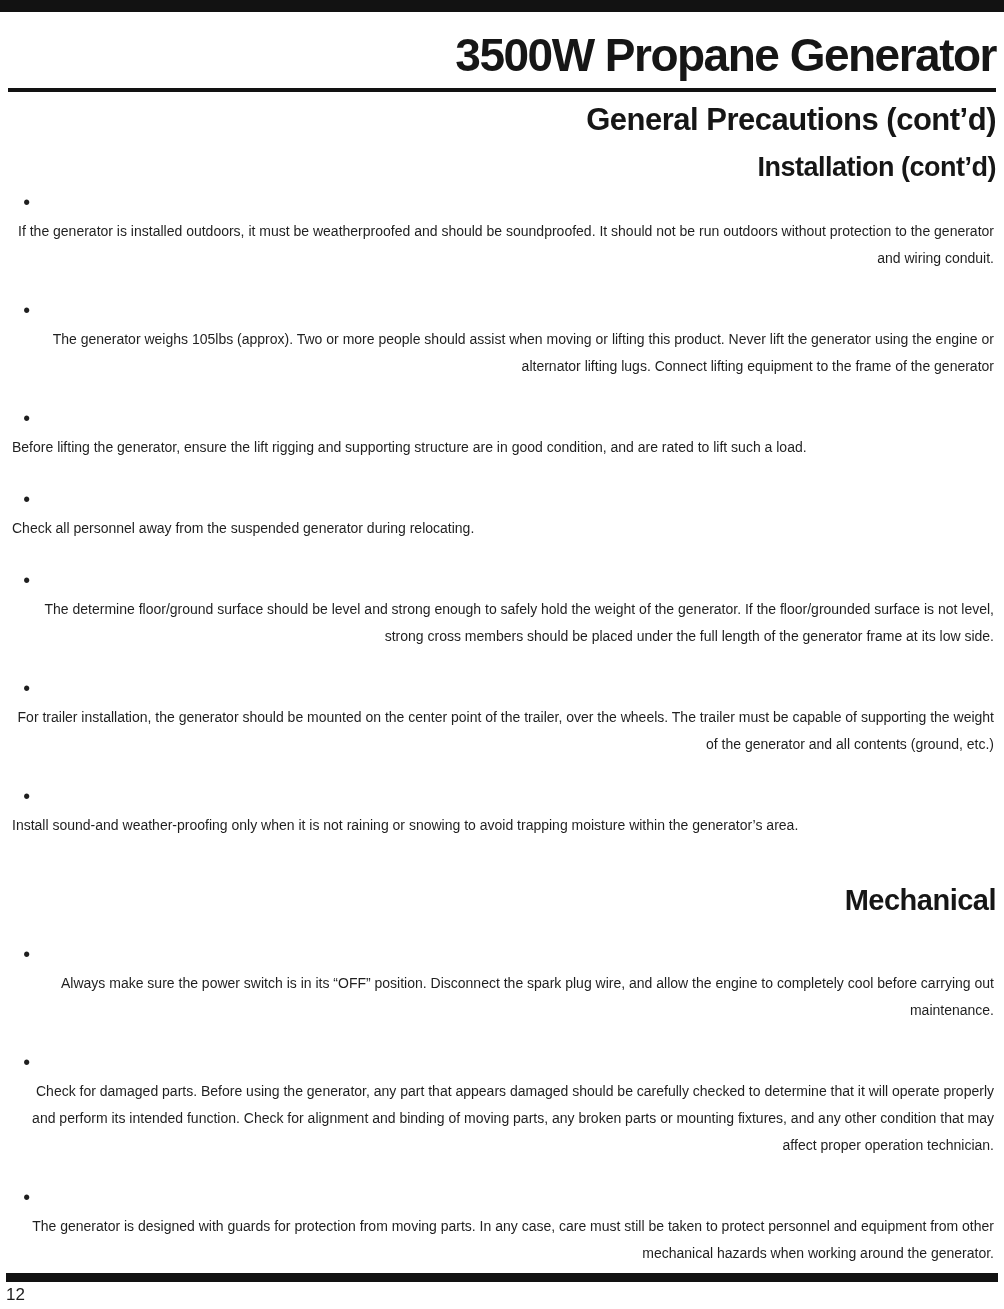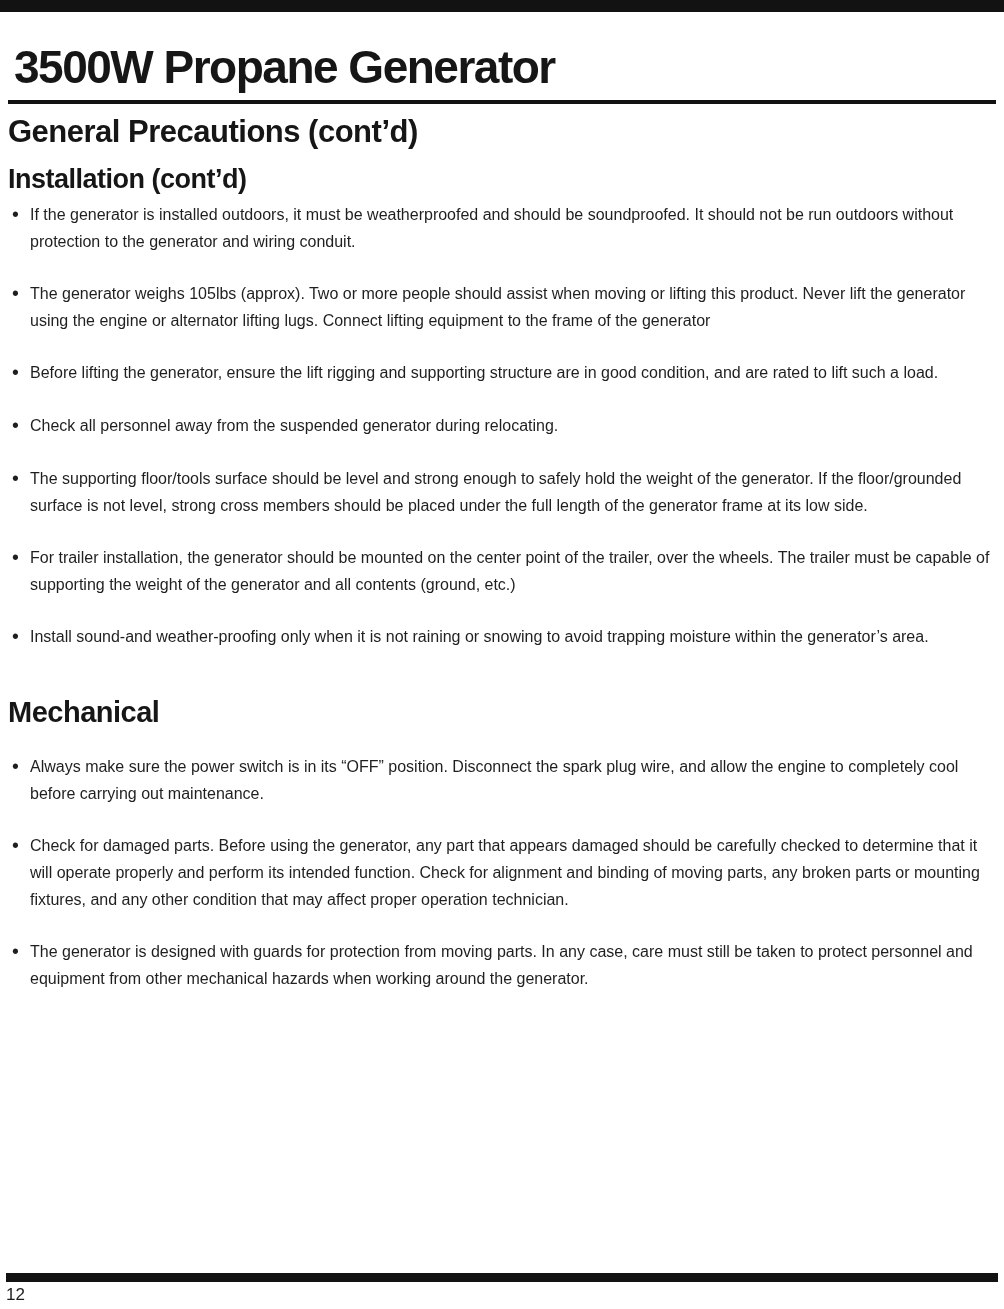--- a/index.html
+++ b/index.html
@@ -12,21 +12,22 @@
     font-family: "Liberation Sans", sans-serif;
     position: relative;
     overflow: hidden;
   }
   .top-bar {
     height: 12px;
     background: #121212;
     width: 100%;
   }
   .content {
-    padding: 20px 8px 0 8px;
+    padding: 8px 8px 0 8px;
+    text-align: right;
   }
   .doc-title {
     font-size: 46px;
     font-weight: bold;
     letter-spacing: -1.5px;
     margin: 8px 0 6px 6px;
     color: #161616;
   }
   .title-rule {
     border: none;
@@ -45,23 +46,24 @@
     font-weight: bold;
     letter-spacing: -0.5px;
     margin: 0 0 6px 0;
     color: #161616;
   }
   .bullet-list { margin: 0 0 6px 0; }
   .bullet {
     display: flex;
     align-items: flex-start;
     margin: 0 0 25px 4px;
-    font-size: 16px;
+    font-size: 14px;
     line-height: 27px;
     color: #1f1f1f;
+    flex-direction: column;
   }
   .bullet .marker {
     flex: 0 0 18px;
     width: 18px;
   }
   .bullet .marker::before {
     content: "\2022";
     font-size: 19.5px;
   }
   .bullet .btext {
@@ -120,21 +122,21 @@
     <div class="bullet">
       <span class="marker"></span>
       <span class="btext">Before lifting the generator, ensure the lift rigging and supporting structure are in good condition, and are rated to lift such a load.</span>
     </div>
     <div class="bullet">
       <span class="marker"></span>
       <span class="btext">Check all personnel away from the suspended generator during relocating.</span>
     </div>
     <div class="bullet">
       <span class="marker"></span>
-      <span class="btext">The supporting floor/tools surface should be level and strong enough to safely hold the weight of the generator. If the floor/grounded surface is not level, strong cross members should be placed under the full length of the generator frame at its low side.</span>
+      <span class="btext">The determine floor/ground surface should be level and strong enough to safely hold the weight of the generator. If the floor/grounded surface is not level, strong cross members should be placed under the full length of the generator frame at its low side.</span>
     </div>
     <div class="bullet">
       <span class="marker"></span>
       <span class="btext">For trailer installation, the generator should be mounted on the center point of the trailer, over the wheels. The trailer must be capable of supporting the weight of the generator and all contents (ground, etc.)</span>
     </div>
     <div class="bullet">
       <span class="marker"></span>
       <span class="btext">Install sound-and weather-proofing only when it is not raining or snowing to avoid trapping moisture within the generator’s area.</span>
     </div>
   </div>

